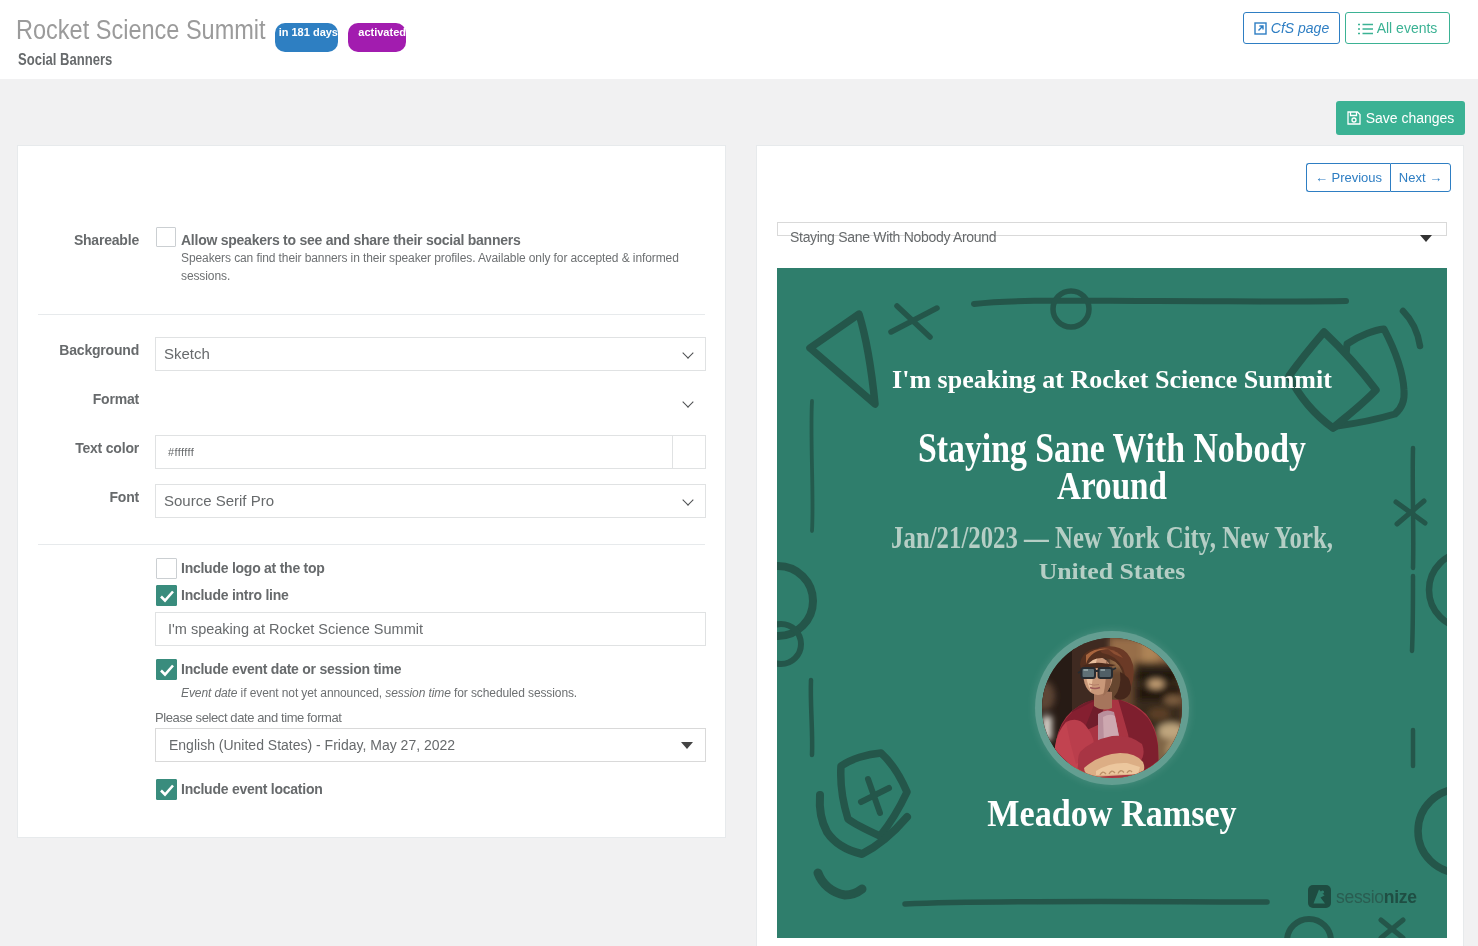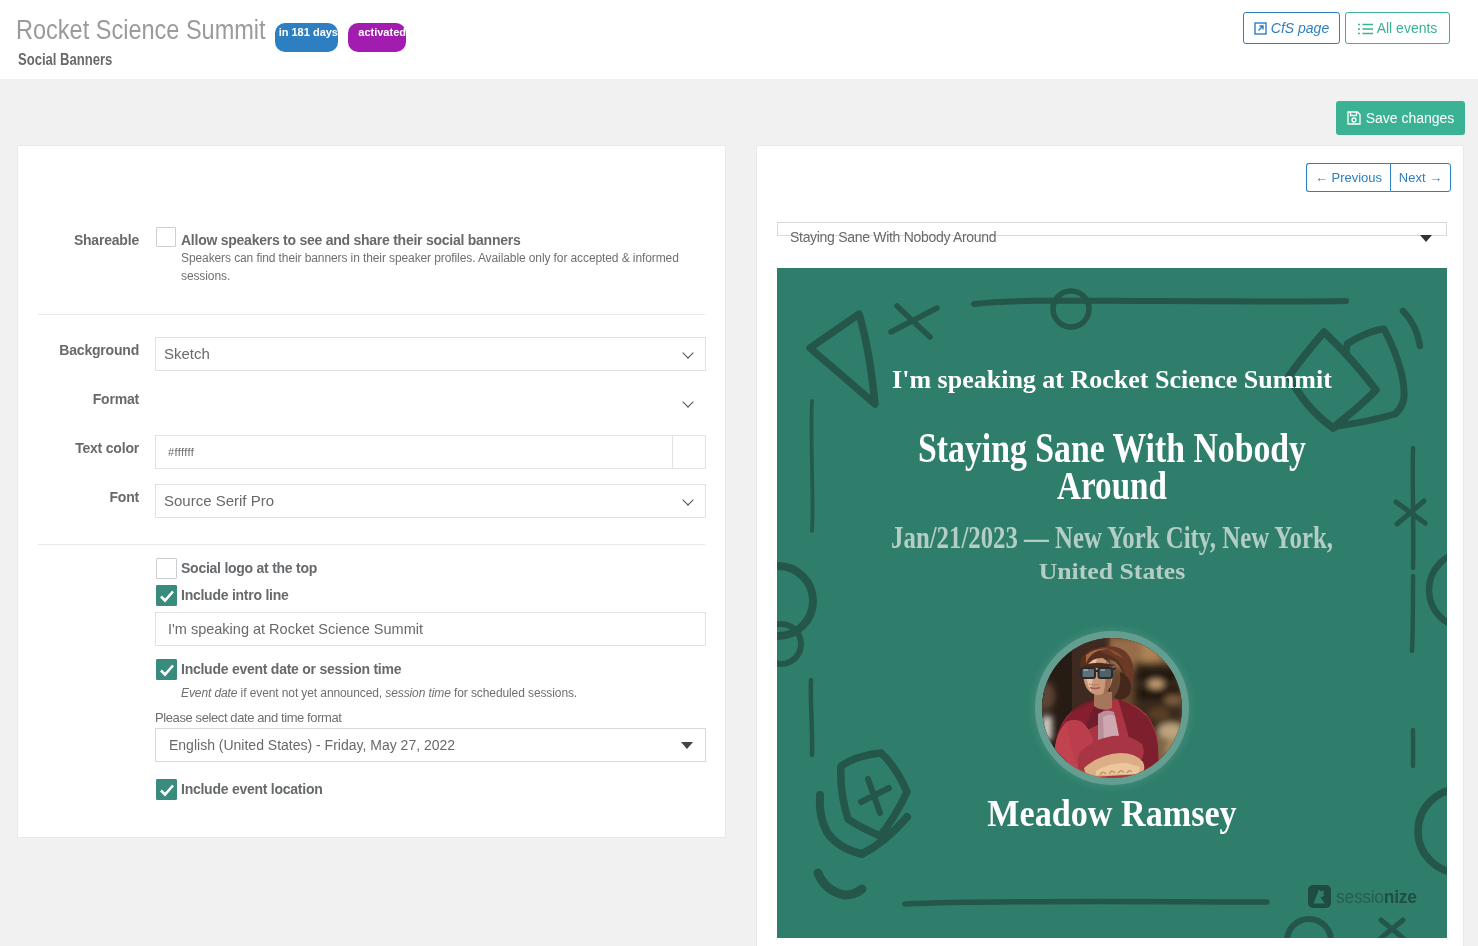--- a/index.html
+++ b/index.html
@@ -96,21 +96,21 @@
   <div class="lbl r" style="top:245px;">Format</div>
     <div class="chev" style="top:252px;"></div>
   <div class="lbl r" style="top:294px;">Text color</div>
   <div class="ctrl" style="top:289px; font-size:11px; letter-spacing:0.4px;">#ffffff<div style="position:absolute; right:0; top:0; width:33px; height:32px; border-left:1px solid #e0e2e3; background:#fff;"></div></div>
   <div class="lbl r" style="top:343px;">Font</div>
   <select class="ctrl" style="top:338px;"><option>Source Serif Pro</option></select>
     <div class="chev" style="top:350px;"></div>
   <div class="sep" style="top:398px;"></div>
 
   <div class="cb" style="top:412px;"></div>
-  <div class="cblbl" style="top:414px;">Social logo at the top</div>
+  <div class="cblbl" style="top:414px;">Include logo at the top</div>
   <div class="cb on" style="top:439px;">
       <svg width="16" height="14" viewBox="0 0 16 14">
         <path d="M2 7.5 L6 11.5 L14 2.5" stroke="#fff" stroke-width="2.6" fill="none"></path>
       </svg>
     </div>
   <div class="cblbl" style="top:441px;">Include intro line</div>
   <div class="ctrl" style="top:466px; font-size:14.5px;">I'm speaking at Rocket Science Summit</div>
   <div class="cb on" style="top:513px;">
       <svg width="16" height="14" viewBox="0 0 16 14">
         <path d="M2 7.5 L6 11.5 L14 2.5" stroke="#fff" stroke-width="2.6" fill="none"></path>

